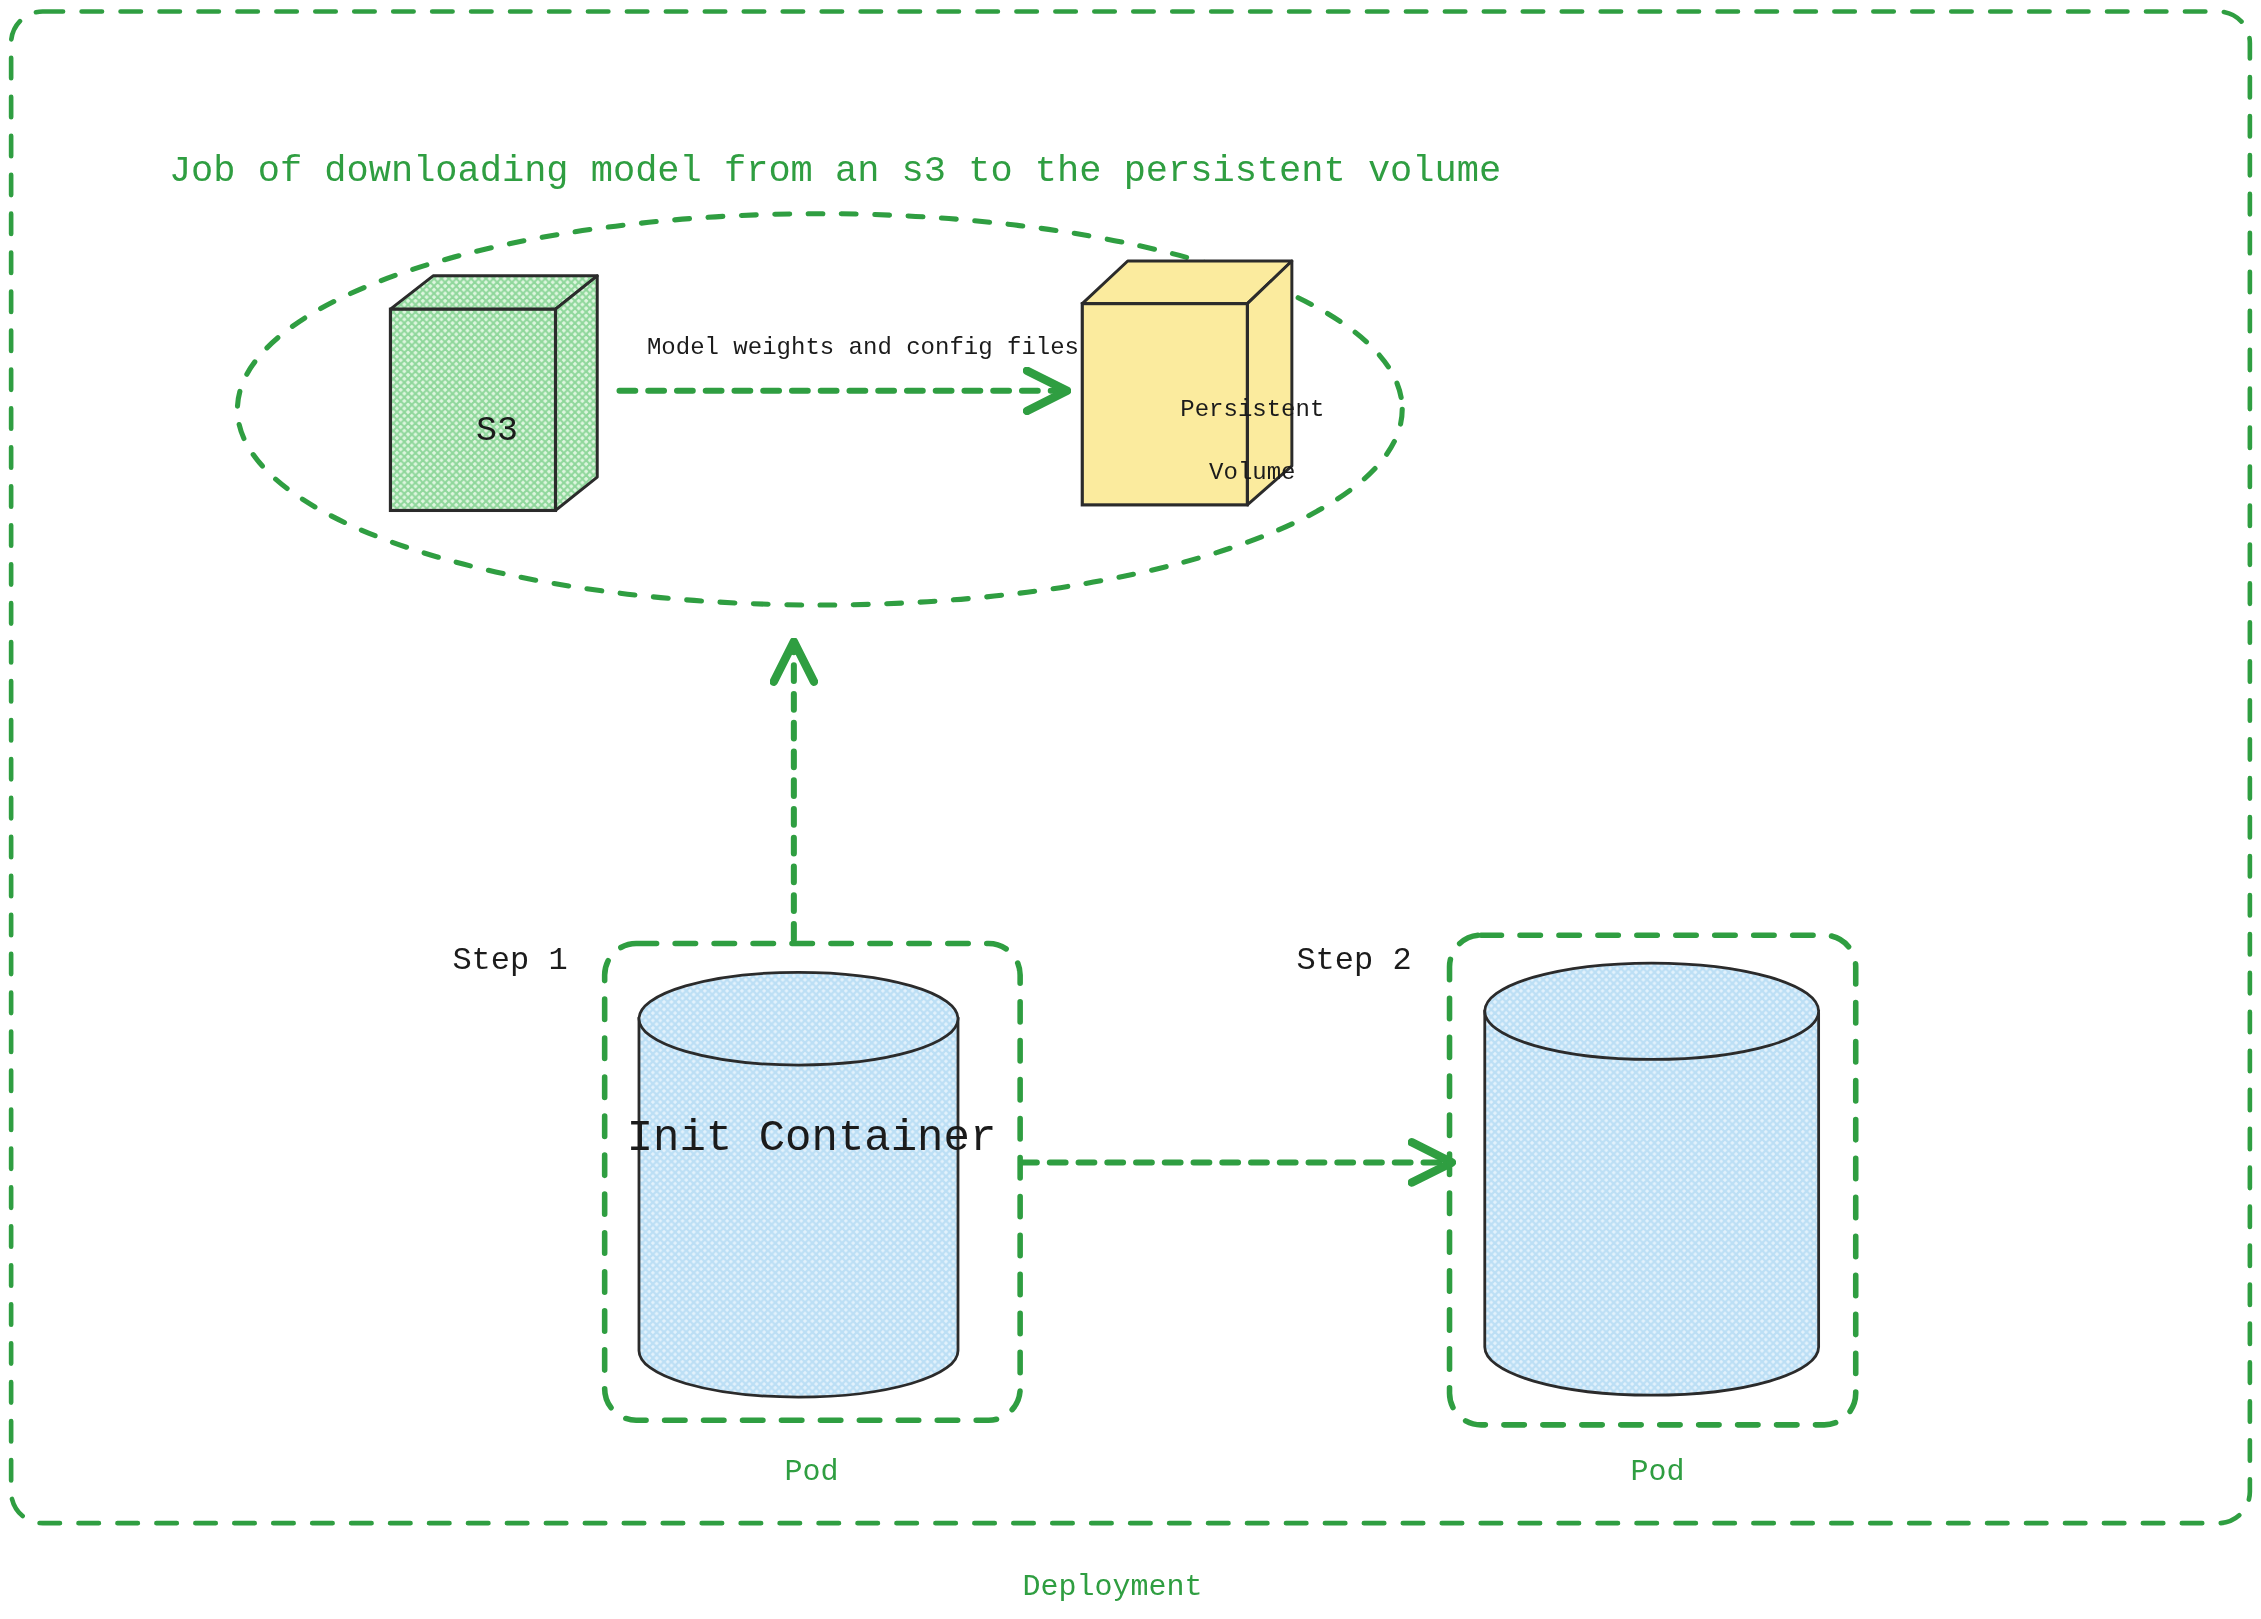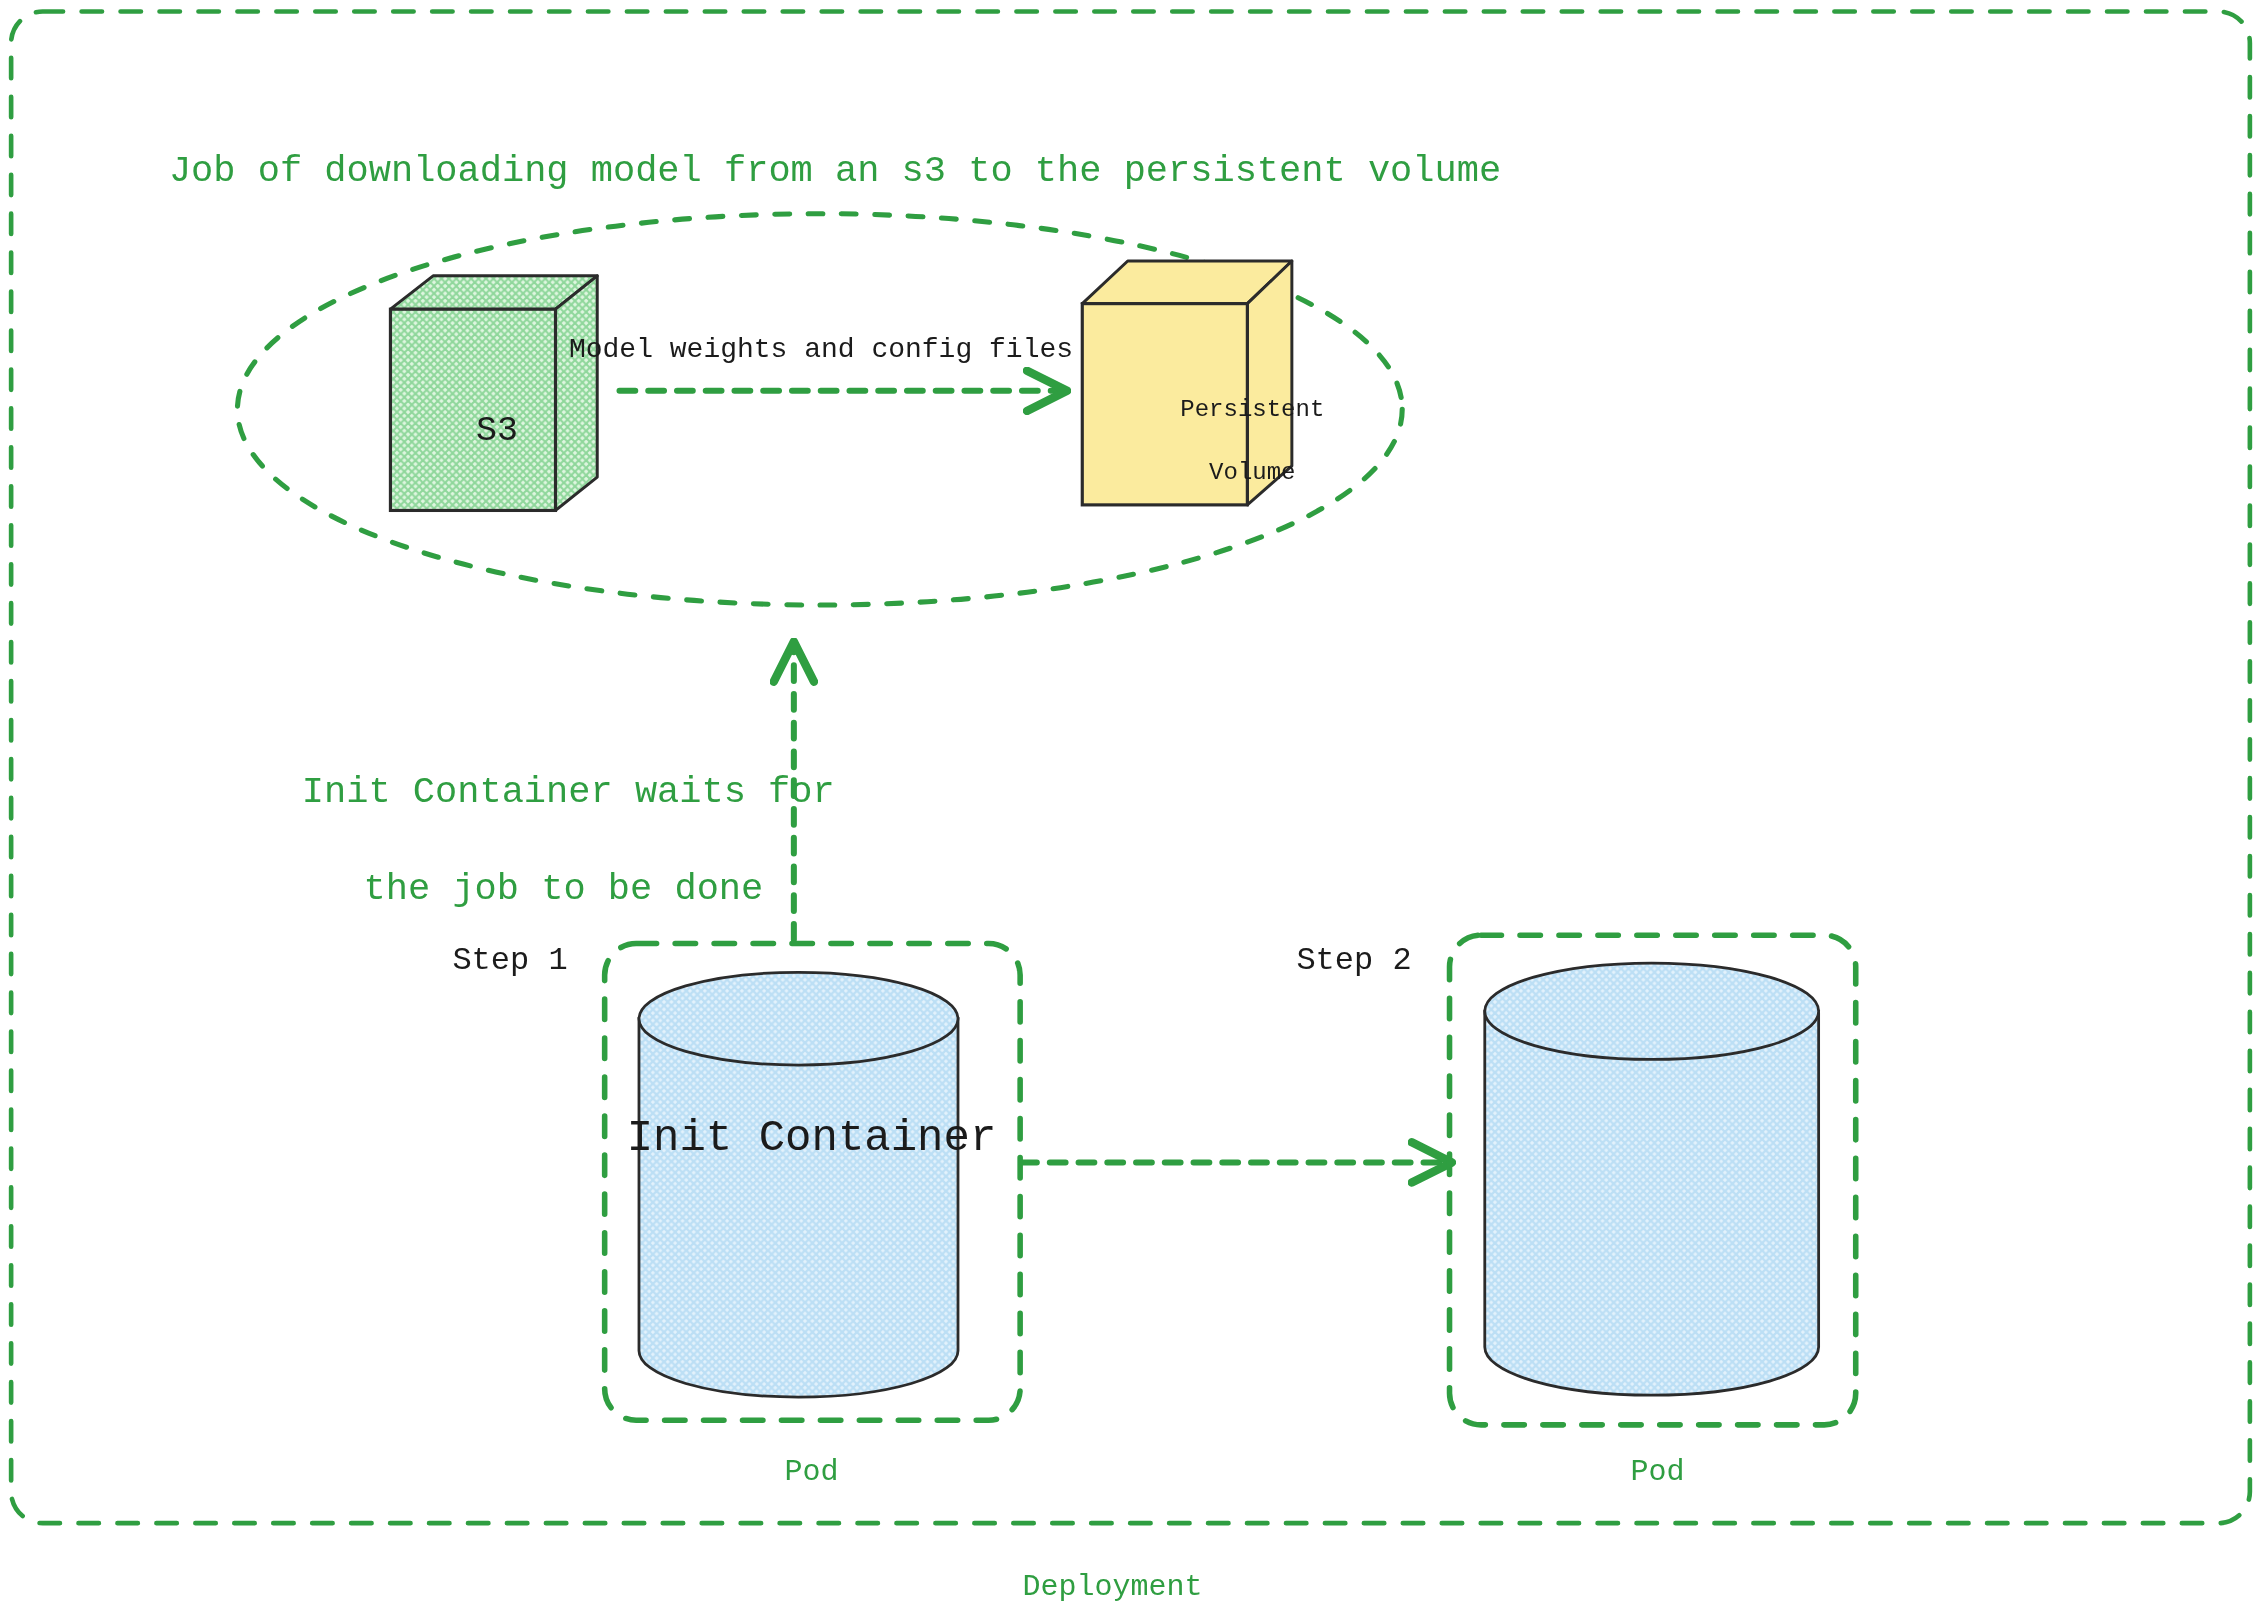--- a/index.html
+++ b/index.html
@@ -29,21 +29,21 @@
     white-space: pre;
     text-align: center;
     line-height: 1.32;
     pointer-events: none;
     font-family: Liberation Mono, monospace;
   }
   .green-txt { color: #2f9e41; }
   .black-txt { color: #1b1b1b; }
 
   .t-title      { left: 0;    top: 147px;  width: 1670px; font-size: 37px; }
-  .t-arrowlabel { left: 524px; top: 332px;  width: 594px;  font-size: 28px; }
+  .t-arrowlabel { left: 566px; top: 332px;  width: 594px;  font-size: 24px; }
   .t-s3         { left: 408px; top: 408px;  width: 178px;  font-size: 35px; }
   .t-pv         { left: 1112px;top: 362px;  width: 223px;  font-size: 24px; }
   .t-waits      { left: 213px; top: 719px;  width: 612px;  font-size: 37px; }
   .t-step1      { left: 417px; top: 940px; width: 186px;  font-size: 32px; }
   .t-step2      { left: 1261px;top: 940px; width: 186px;  font-size: 32px; }
   .t-init       { left: 603px; top: 1109px; width: 417px;  font-size: 44px; }
   .t-deploy     { left: 1449px;top: 1129px; width: 417px;  font-size: 32px; }
   .t-pod1       { left: 603px; top: 1453px; width: 417px;  font-size: 30px; }
   .t-pod2       { left: 1449px;top: 1453px; width: 417px;  font-size: 30px; }
   .t-namespace  { left: 788px; top: 1568px; width: 649px;  font-size: 30px; }
@@ -119,24 +119,20 @@
 
   <div class="txt black-txt t-arrowlabel">Model weights and config files</div>
 
   <div class="txt black-txt t-s3">S3</div>
 
   <div class="txt black-txt t-pv">
     <span>Persistent</span><br>
     <span>Volume</span>
   </div>
 
-  <div class="txt green-txt t-waits">
-    <span>Init Container waits for</span><br>
-    <span>the job to be done</span>
-  </div>
 
   <div class="txt black-txt t-step1">Step 1</div>
 
   <div class="txt black-txt t-init">Init Container</div>
 
   <div class="txt green-txt t-pod1">Pod</div>
 
   <div class="txt black-txt t-step2">Step 2</div>
 
 

